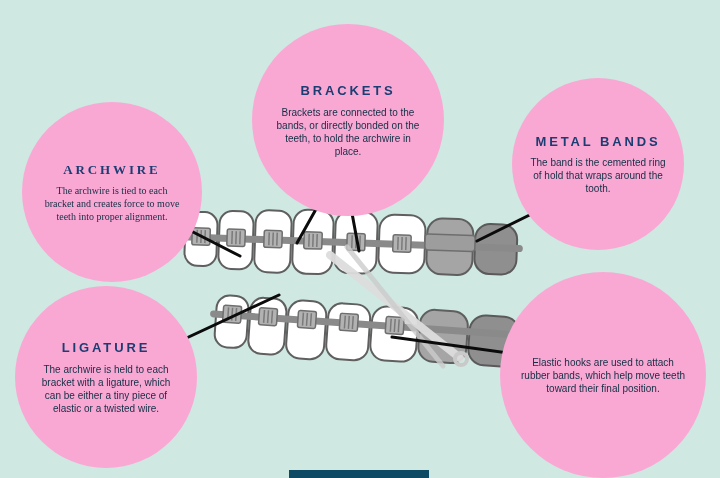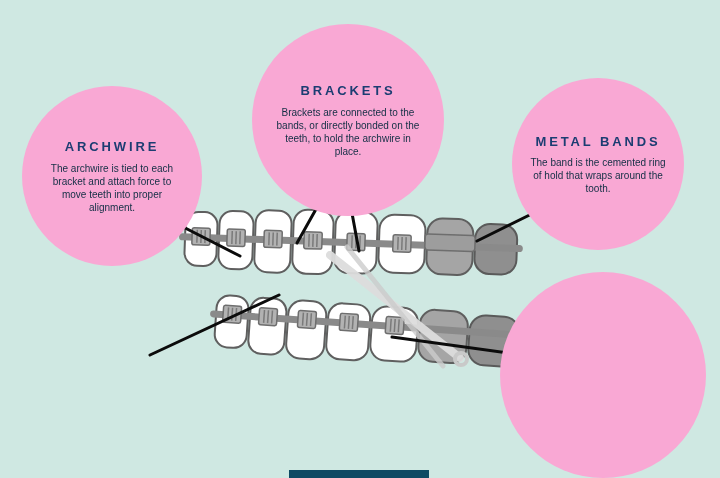--- a/index.html
+++ b/index.html
@@ -53,21 +53,21 @@
     line-height: 1.35;
     margin-bottom: 6px;
   }
   .callout .body {
     color: #122e44;
     font-size: 10px;
     line-height: 1.3;
     font-weight: normal;
   }
 
-  .c-archwire  { left: 22px;  top: 86px;  width: 180px; height: 180px; }
+  .c-archwire  { left: 22px;  top: 102px;  width: 180px; height: 180px; font-family: Liberation Serif, serif; }
   .c-brackets  { left: 252px; top: 24px;  width: 192px; height: 192px; }
   .c-metalband { left: 512px; top: 78px;  width: 172px; height: 172px; padding: 14px 18px; }
   .c-ligature  { left: 15px;  top: 286px; width: 182px; height: 182px; }
   .c-elastic   { left: 500px; top: 272px; width: 206px; height: 206px; }
 
   .footer-bar {
     position: absolute;
     left: 289px; top: 470px;
     width: 140px; height: 8px;
     background: #0e4a63;
@@ -174,32 +174,37 @@
     <line x1="150" y1="210" x2="240" y2="256"></line>
     <line x1="338" y1="170" x2="297" y2="243"></line>
     <line x1="344" y1="170" x2="359" y2="251"></line>
     <line x1="560" y1="200" x2="477" y2="241"></line>
     <line x1="150" y1="355" x2="279" y2="295"></line>
     <line x1="545" y1="358" x2="392" y2="337"></line>
   </svg>
 
   <div class="callout c-archwire">
     <div class="title">ARCHWIRE</div>
-    <div class="body">The archwire is tied to each bracket and attach force to move teeth into proper alignment.</div>
+    <div class="body">The archwire is tied to each bracket and creates force to move teeth into proper alignment.</div>
   </div>
 
   <div class="callout c-brackets">
     <div class="title">BRACKETS</div>
     <div class="body">Brackets are connected to the bands, or directly bonded on the teeth, to hold the archwire in place.</div>
   </div>
 
   <div class="callout c-metalband">
     <div class="title">METAL BANDS</div>
     <div class="body">The band is the cemented ring of hold that wraps around the tooth.</div>
   </div>
 
+  <div class="callout c-ligature">
+    <div class="title">LIGATURE</div>
+    <div class="body">The archwire is held to each bracket with a ligature, which can be either a tiny piece of elastic or a twisted wire.</div>
+  </div>
 
   <div class="callout c-elastic">
+    <div class="body">Elastic hooks are used to attach rubber bands, which help move teeth toward their final position.</div>
   </div>
 
   <div class="footer-bar"></div>
 
 </div>
 
 </body></html>

